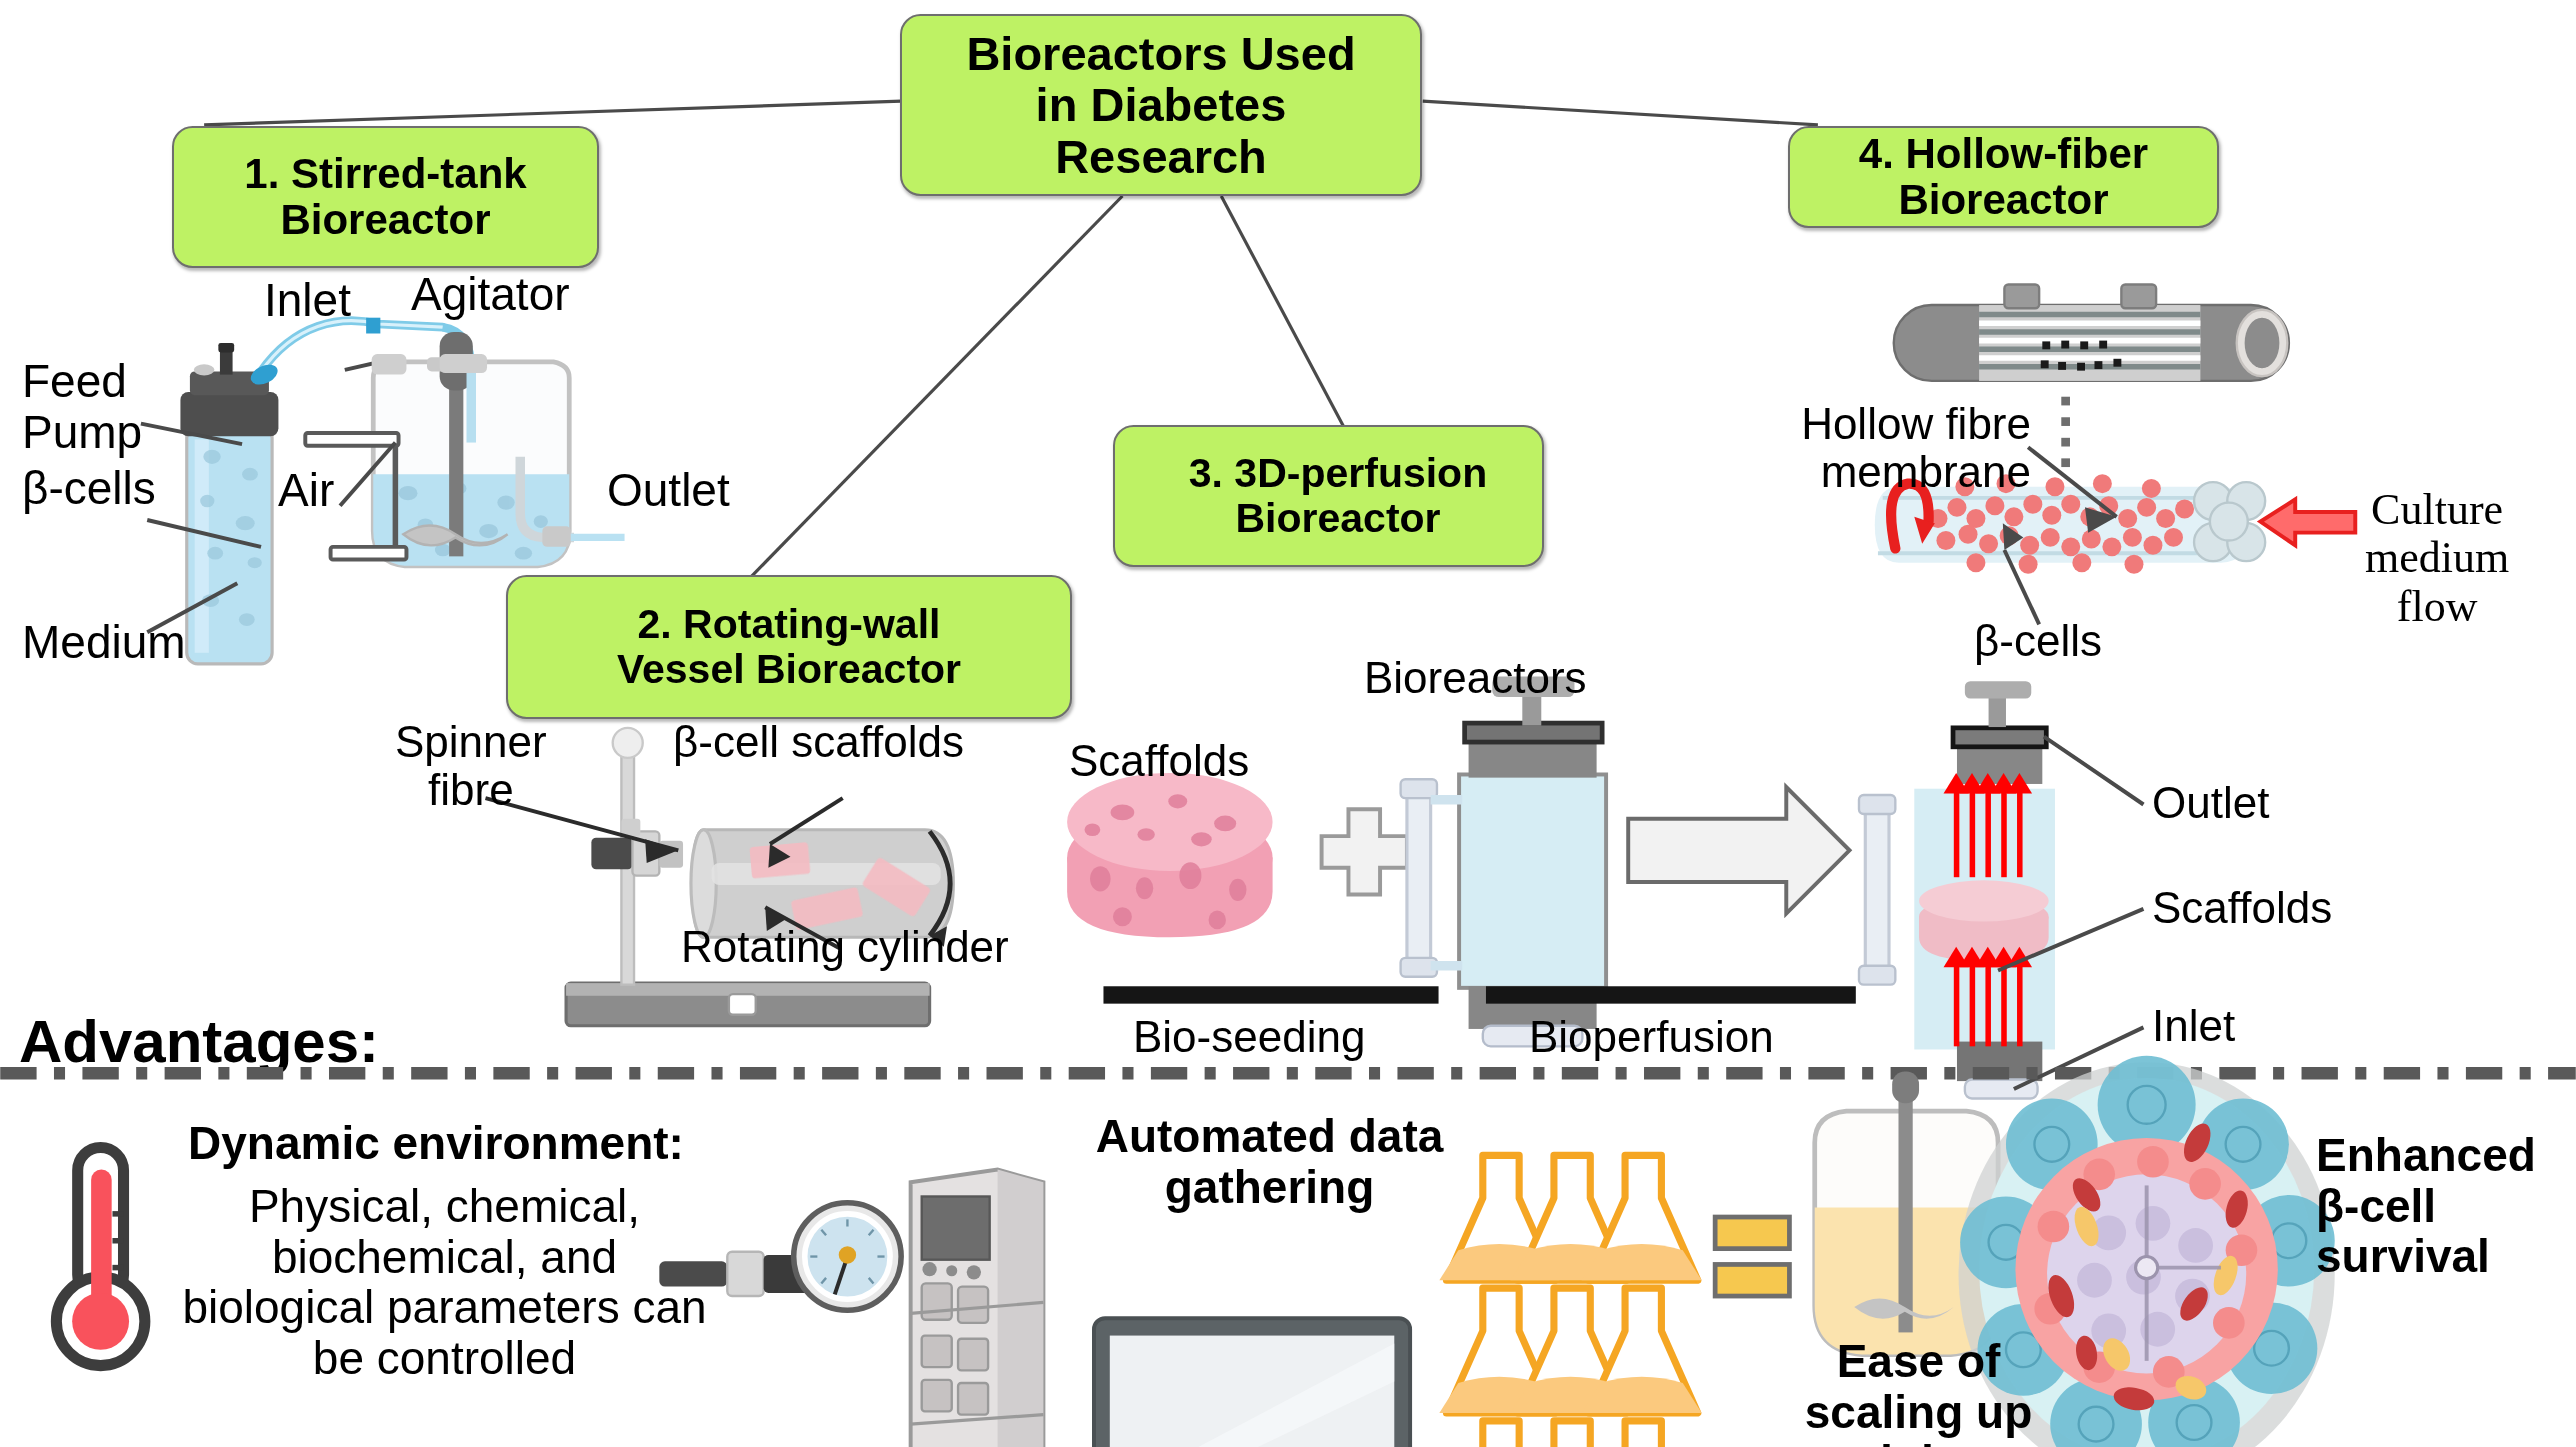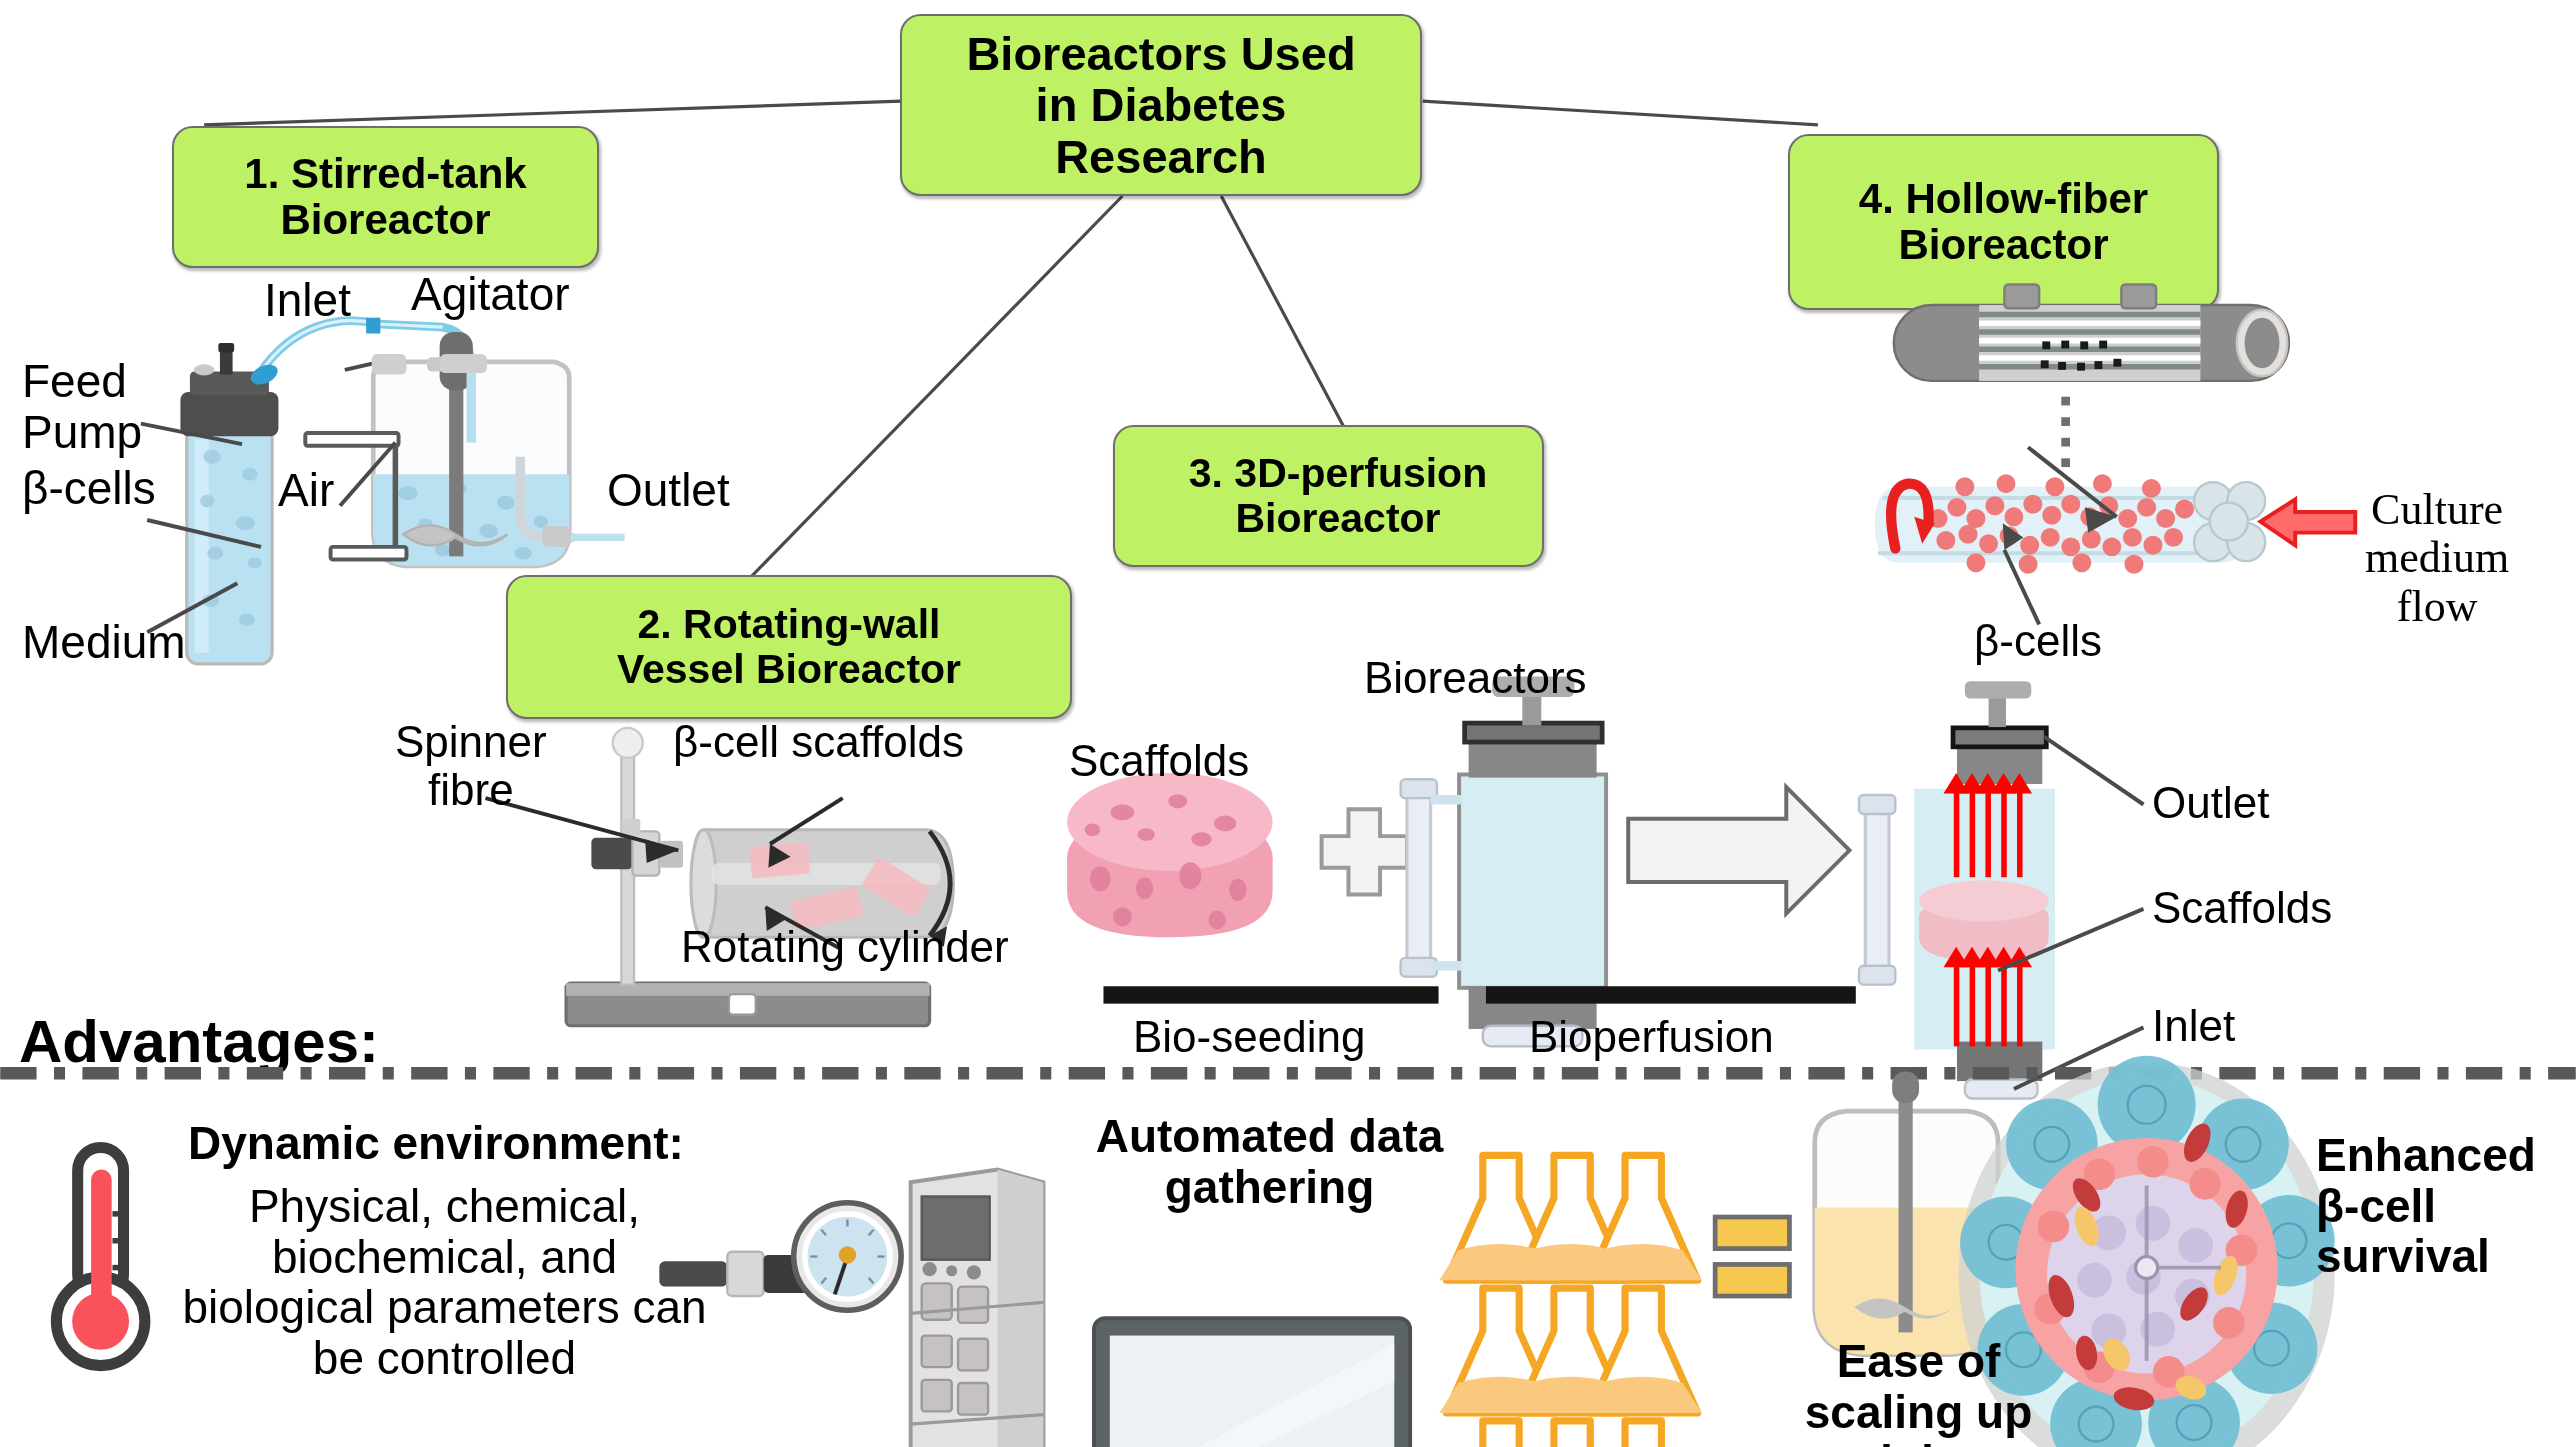--- a/index.html
+++ b/index.html
@@ -44,21 +44,21 @@
   <div class="node-box abs" style="left:506px;top:575px;width:566px;height:144px;font-size:41px;">
     <span class="lbl b">2. Rotating-wall
 Vessel Bioreactor</span>
   </div>
 
   <div class="node-box abs" style="left:1113px;top:425px;width:431px;height:142px;font-size:41px;padding-left:19px;">
     <span class="lbl b">3. 3D-perfusion
 Bioreactor</span>
   </div>
 
-  <div class="node-box abs" style="left:1788px;top:134px;width:431px;height:176px;font-size:42px;">
+  <div class="node-box abs" style="left:1788px;top:126px;width:431px;height:102px;font-size:42px;">
     <span class="lbl b">4. Hollow-fiber
 Bioreactor</span>
   </div>
 
   <svg class="ovl" viewBox="0 0 3259 1831" width="2576" height="1447">
 
     <g>
       <rect x="236" y="540" width="108" height="300" rx="14" fill="#b9e1f2" stroke="#b9b9b9" stroke-width="4"></rect>
       <rect x="246" y="556" width="18" height="270" fill="#d6eefa" opacity=".8"></rect>
       <g fill="#9cc9dd" opacity=".75">
@@ -416,20 +416,22 @@
     <g stroke="#4a4a4a" stroke-width="5" fill="none">
       <line x1="2566" y1="566" x2="2678" y2="654"></line>
       <line x1="2580" y1="790" x2="2536" y2="696"></line>
     </g>
     <g fill="#4a4a4a">
       <path d="M2678 654 l-40 -12 l4 32 Z"></path>
       <path d="M2536 696 l-2 -34 l26 18 Z"></path>
     </g>
   </svg>
 
+  <div class="lbl abs" style="left:1794px;top:400px;font-size:44px;text-align:right;width:237px;">Hollow fibre
+membrane</div>
   <div class="lbl abs" style="left:1974px;top:617px;font-size:44px;">β-cells</div>
   <div class="lbl abs" style="left:2365px;top:486px;font-size:44px;text-align:center;font-family:Liberation Serif, serif;">Culture
 medium
 flow</div>
 
   <div class="lbl b abs" style="left:19px;top:1009px;font-size:60px;text-align:center;">Advantages:</div>
 
   <svg class="ovl" viewBox="0 0 3259 1831" width="2576" height="1447">
     <line x1="0" y1="1358" x2="3259" y2="1358" stroke="#595959" stroke-width="16" stroke-dasharray="46 22 14 22"></line>
   </svg>

